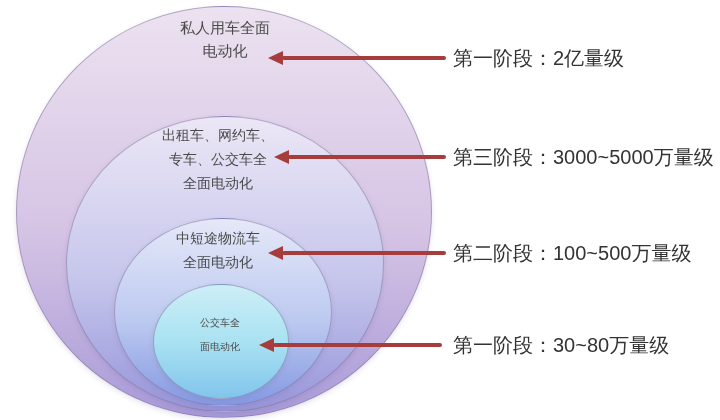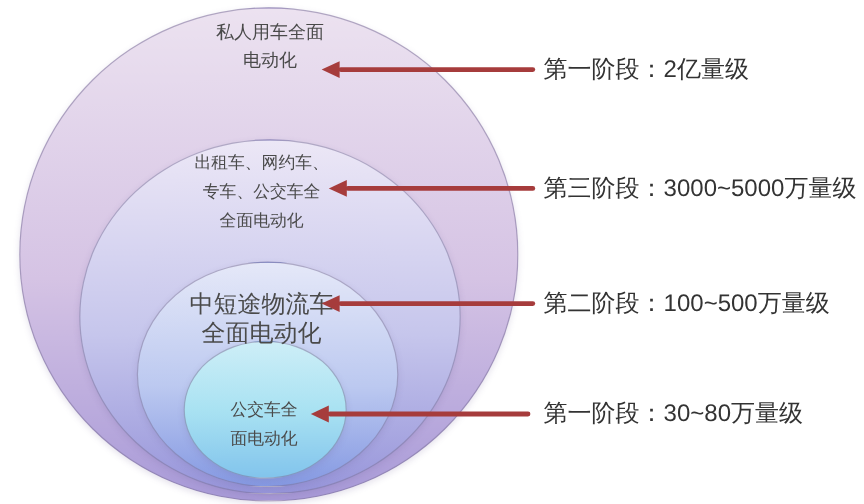--- a/index.html
+++ b/index.html
@@ -50,22 +50,22 @@
       var(--ring4-bottom, #82c4ec) 100%);
   }
   .ring-text {
     position: absolute;
     color: var(--ring-text, #4a4a4a);
     text-align: center;
     white-space: pre-line;
   }
   .t1 { left: 130px; top: 16px;  width: 190px; font-size: 15px; line-height: 23px; }
   .t2 { left: 120px; top: 123px; width: 196px; font-size: 14px; line-height: 24px; }
-  .t3 { left: 126px; top: 242px; width: 184px; font-size: 20px; line-height: 24px; }
-  .t4 { left: 150px; top: 329px; width: 140px; font-size: 14px; line-height: 24px; }
+  .t3 { left: 126px; top: 227px; width: 184px; font-size: 14px; line-height: 24px; font-family: Liberation Serif, serif; }
+  .t4 { left: 150px; top: 311px; width: 140px; font-size: 10px; line-height: 24px; }
   .arrow { position: absolute; height: 14px; }
   .arrow .shaft {
     position: absolute;
     left: 14px; right: 0; top: 5px; height: 4px;
     background: var(--arrow, #a63c3c);
     border-radius: 2px;
   }
   .arrow .head {
     position: absolute;
     left: 0; top: 0;

